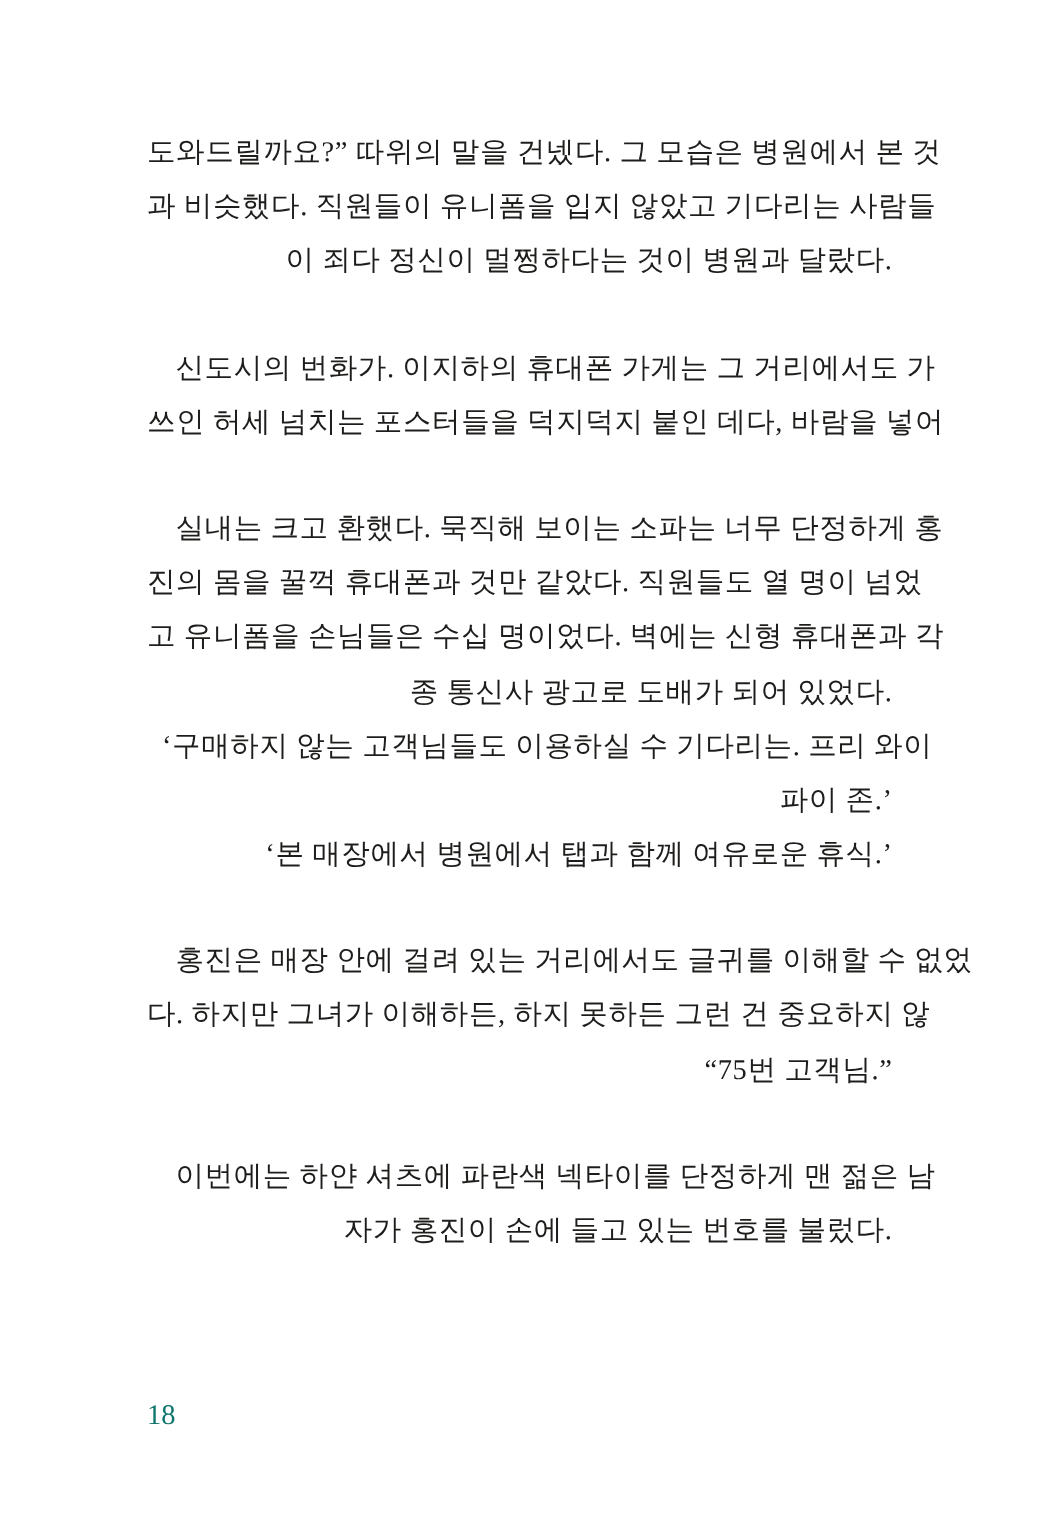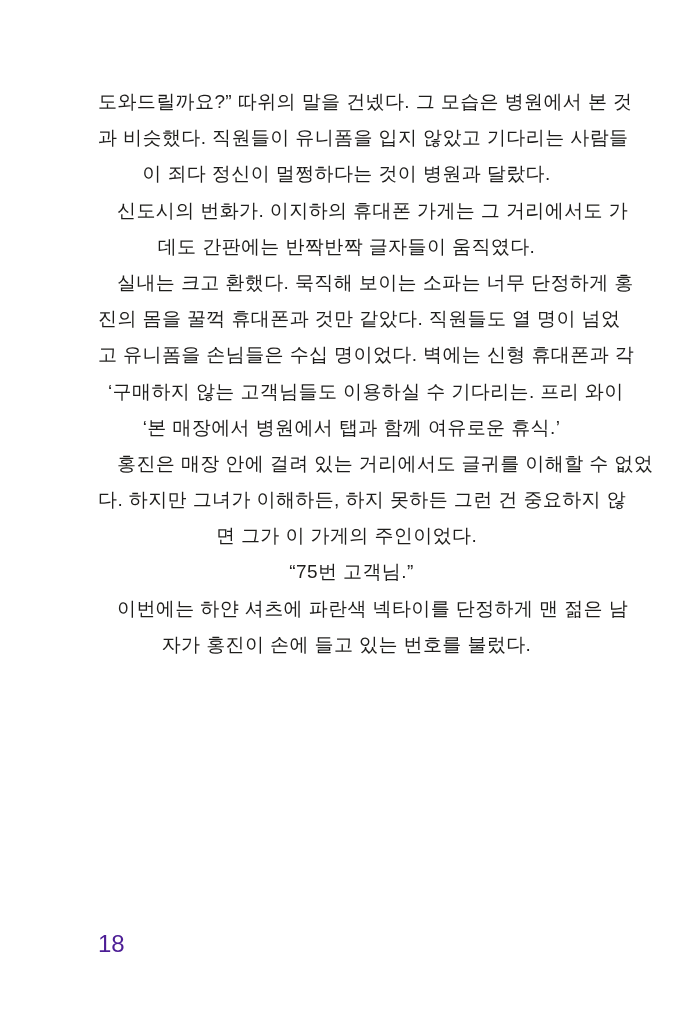--- a/index.html
+++ b/index.html
@@ -1,90 +1,91 @@
 <!DOCTYPE html>
 <html><head>
 <meta charset="utf-8">
 <style>
   html, body { margin: 0; padding: 0; }
   .page {
     position: relative;
     width: 691px;
     height: 1024px;
     background: #ffffff;
-    font-family: Liberation Sans, sans-serif;
+    font-family: Liberation Serif, serif;
     color: #1e1d1b;
     overflow: hidden;
   }
   .text-block {
     position: absolute;
     left: 98px;
     top: 84px;
     width: 497px;
   }
   .para { margin: 0; padding: 0; }
   .line {
     height: 36.2px;
     line-height: 36.2px;
     font-size: 19px;
     letter-spacing: 0.4px;
     white-space: nowrap;
-    text-align: center;
+    text-align: right;
   }
   
   .fill {
     text-align: justify;
     text-align-last: justify;
   }
-  .indent  { padding-left: 19px; }  
+  .indent  { padding-left: 19px; margin-top: 35px; }  
   .qindent { padding-left: 10px; }  
   .page-number {
     position: absolute;
     left: 98px;
     top: 931px;
-    font-size: 24px;
+    font-size: 19px;
     line-height: 26px;
-    color: #4c1d95;
+    color: #0f766e;
   }
 </style>
 </head>
 <body>
 
 <div class="page">
   <div class="text-block">
 
     <div class="para">
       <div class="line fill">도와드릴까요?” 따위의 말을 건넸다. 그 모습은 병원에서 본 것</div>
       <div class="line fill">과 비슷했다. 직원들이 유니폼을 입지 않았고 기다리는 사람들</div>
       <div class="line">이 죄다 정신이 멀쩡하다는 것이 병원과 달랐다.</div>
     </div>
 
     <div class="para">
       <div class="line fill indent">신도시의 번화가. 이지하의 휴대폰 가게는 그 거리에서도 가</div>
-      <div class="line">데도 간판에는 반짝반짝 글자들이 움직였다.</div>
+      <div class="line fill">쓰인 허세 넘치는 포스터들을 덕지덕지 붙인 데다, 바람을 넣어</div>
     </div>
 
     <div class="para">
       <div class="line fill indent">실내는 크고 환했다. 묵직해 보이는 소파는 너무 단정하게 홍</div>
       <div class="line fill">진의 몸을 꿀꺽 휴대폰과 것만 같았다. 직원들도 열 명이 넘었</div>
       <div class="line fill">고 유니폼을 손님들은 수십 명이었다. 벽에는 신형 휴대폰과 각</div>
+      <div class="line">종 통신사 광고로 도배가 되어 있었다.</div>
     </div>
 
     <div class="para">
       <div class="line fill qindent">‘구매하지 않는 고객님들도 이용하실 수 기다리는. 프리 와이</div>
+      <div class="line">파이 존.’</div>
     </div>
 
     <div class="para">
       <div class="line qindent">‘본 매장에서 병원에서 탭과 함께 여유로운 휴식.’</div>
     </div>
 
     <div class="para">
       <div class="line fill indent">홍진은 매장 안에 걸려 있는 거리에서도 글귀를 이해할 수 없었</div>
       <div class="line fill">다. 하지만 그녀가 이해하든, 하지 못하든 그런 건 중요하지 않</div>
-      <div class="line">면 그가 이 가게의 주인이었다.</div>
     </div>
 
     <div class="para">
       <div class="line qindent">“75번 고객님.”</div>
     </div>
 
     <div class="para">
       <div class="line fill indent">이번에는 하얀 셔츠에 파란색 넥타이를 단정하게 맨 젊은 남</div>
       <div class="line">자가 홍진이 손에 들고 있는 번호를 불렀다.</div>
     </div>

